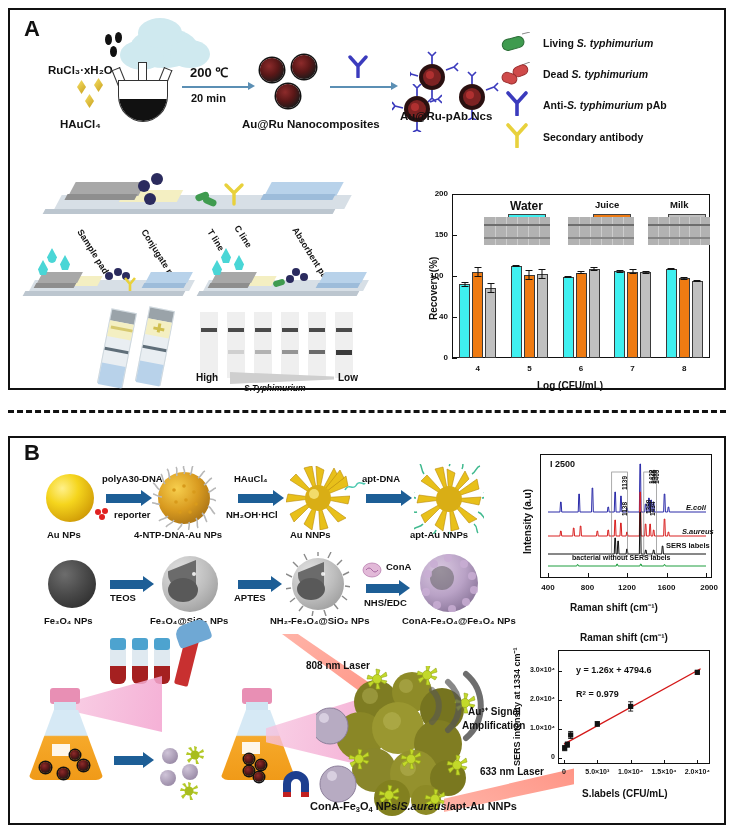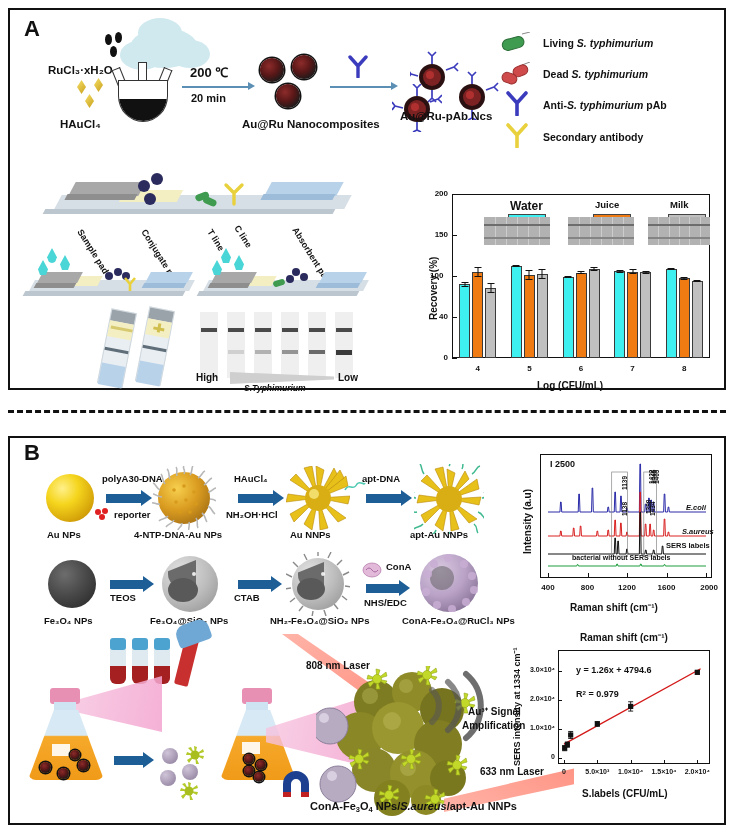--- a/index.html
+++ b/index.html
@@ -680,21 +680,21 @@
 
       <div style="position:absolute;left:152px;top:118px;width:56px;height:56px;">
         <div style="position:absolute;left:0;top:0;width:56px;height:56px;border-radius:50%;background:radial-gradient(circle at 34% 28%,#e2e2e2 0%,#bdbdbd 50%,#8e8e8e 100%);"></div>
         <div style="position:absolute;left:6px;top:4px;width:28px;height:28px;background:#6b6b6b;clip-path:polygon(100% 0,100% 100%,0 100%,0 40%);border-radius:0 0 0 50%;"></div>
         <div style="position:absolute;left:6px;top:22px;width:30px;height:24px;border-radius:50%;background:#595959;"></div>
         <div style="position:absolute;left:30px;top:16px;width:4px;height:4px;border-radius:50%;background:#fff;opacity:.85;"></div>
       </div>
       <div class="lbl" style="left:140px;top:178px;font-size:9.5px;">Fe₃O₄@SiO₂ NPs</div>
 
       <div class="blue-arrow" style="left:228px;top:142px;width:34px;"></div>
-      <div class="lbl" style="left:224px;top:155px;font-size:9.5px;">CTAB</div>
+      <div class="lbl" style="left:224px;top:155px;font-size:9.5px;">APTES</div>
 
       <div style="position:absolute;left:276px;top:114px;width:64px;height:64px;">
         <svg width="64" height="64" viewBox="0 0 64 64" style="position:absolute;left:0;top:0;">
           <g stroke="#8a8a8a" stroke-width="1.4">
             <line x1="32" y1="4" x2="32" y2="-2"></line>
               <line x1="42" y1="6" x2="45" y2="0"></line>
             <line x1="51" y1="13" x2="56" y2="8"></line>
               <line x1="57" y1="23" x2="63" y2="20"></line>
             <line x1="59" y1="34" x2="65" y2="35"></line>
               <line x1="56" y1="44" x2="61" y2="48"></line>
@@ -735,21 +735,21 @@
               <circle cx="44" cy="10" r="4"></circle>
             <circle cx="52" cy="22" r="4"></circle>
               <circle cx="54" cy="36" r="4"></circle>
             <circle cx="46" cy="48" r="4"></circle>
               <circle cx="32" cy="55" r="4"></circle>
             <circle cx="17" cy="51" r="4"></circle>
               <circle cx="6" cy="38" r="4"></circle>
           </g>
         </svg>
       </div>
-      <div class="lbl" style="left:392px;top:178px;font-size:9.5px;">ConA-Fe₃O₄@RuCl₃ NPs</div>
+      <div class="lbl" style="left:392px;top:178px;font-size:9.5px;">ConA-Fe₃O₄@Fe₃O₄ NPs</div>
     </div>
 
     <div>
 
       <div style="position:absolute;left:100px;top:200px;">
         <div style="position:absolute;left:0;top:6px;width:16px;height:40px;background:#dfe9f0;border-radius:0 0 6px 6px;"></div>
         <div style="position:absolute;left:0;top:0;width:16px;height:12px;background:#4da3cf;border-radius:3px;"></div>
         <div style="position:absolute;left:0;top:28px;width:16px;height:18px;background:#a52020;border-radius:0 0 6px 6px;"></div>
         <div style="position:absolute;left:22px;top:6px;width:16px;height:40px;background:#dfe9f0;border-radius:0 0 6px 6px;"></div>
         <div style="position:absolute;left:22px;top:0;width:16px;height:12px;background:#4da3cf;border-radius:3px;"></div>

